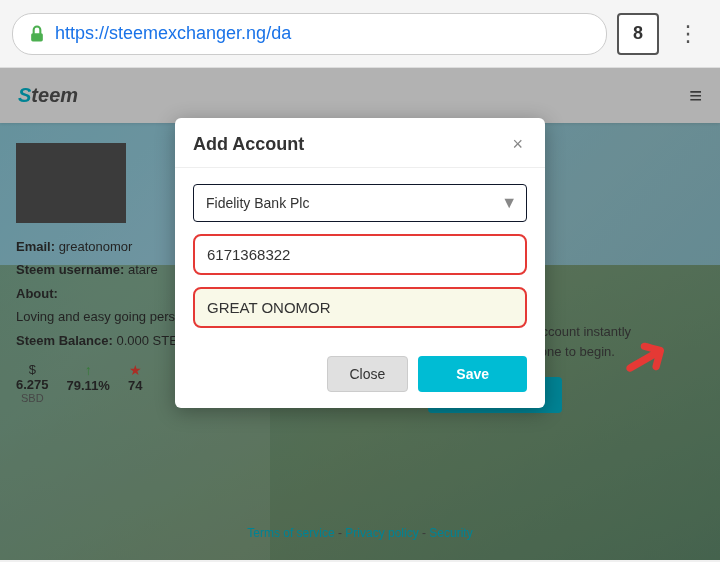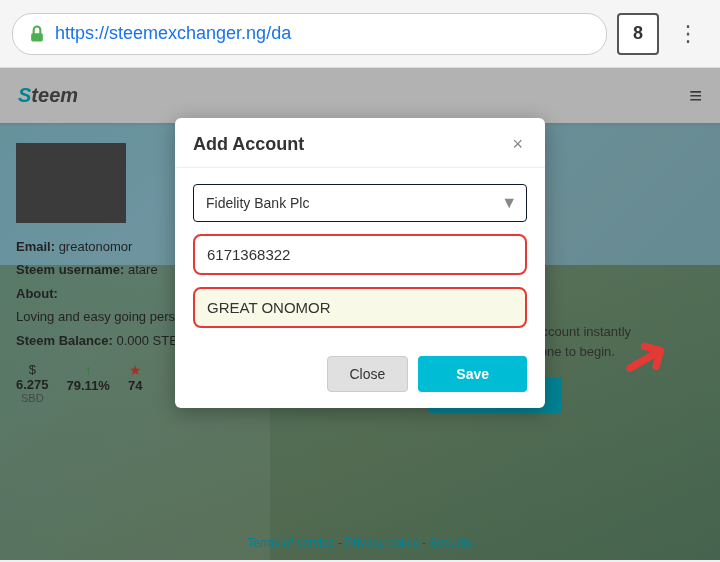--- a/index.html
+++ b/index.html
@@ -175,21 +175,21 @@
       border: none;
       border-radius: 4px;
       padding: 10px 28px;
       font-size: 14px;
       cursor: pointer;
     }
 
     
     .footer {
       position: absolute;
-      bottom: 10px;
+      bottom: 20px;
       left: 0; right: 0;
       text-align: center;
       font-size: 12px;
     }
     .footer a { color: #00bcd4; text-decoration: none; }
     .footer span { color: #555; }
 
     
     .modal-overlay {
       position: absolute;

